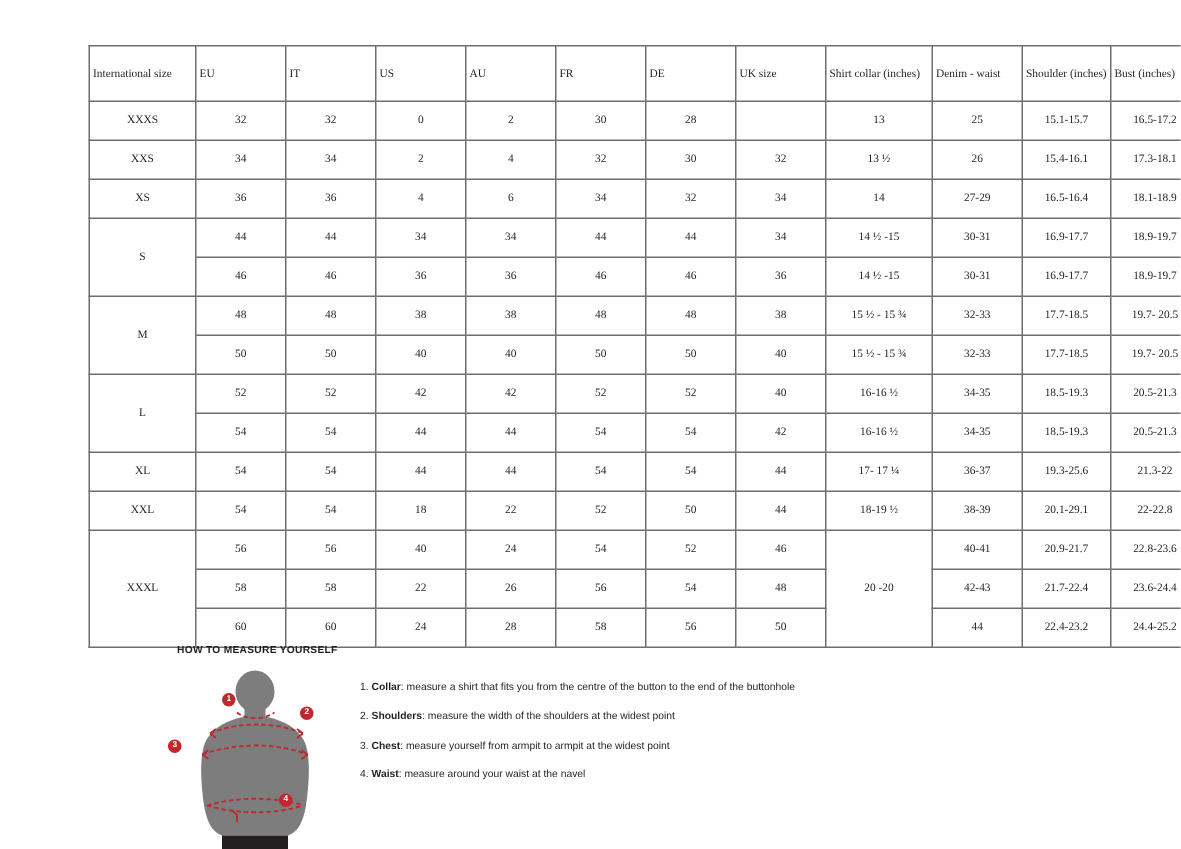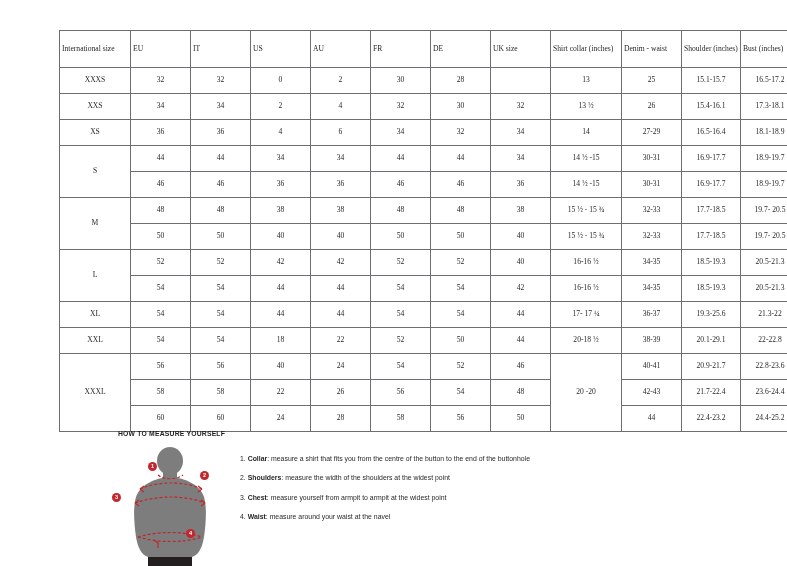--- a/index.html
+++ b/index.html
@@ -293,21 +293,21 @@
           </tr>
           <tr>
             <td>XXL</td>
             <td>54</td>
             <td>54</td>
             <td>18</td>
             <td>22</td>
             <td>52</td>
             <td>50</td>
             <td>44</td>
-            <td>20-18 ½</td>
+            <td>18-19 ½</td>
             <td>38-39</td>
             <td>20.1-29.1</td>
             <td>22-22.8</td>
           </tr>
           <tr>
             <td rowspan="3">XXXL</td>
             <td>56</td>
             <td>56</td>
             <td>40</td>
             <td>24</td>

